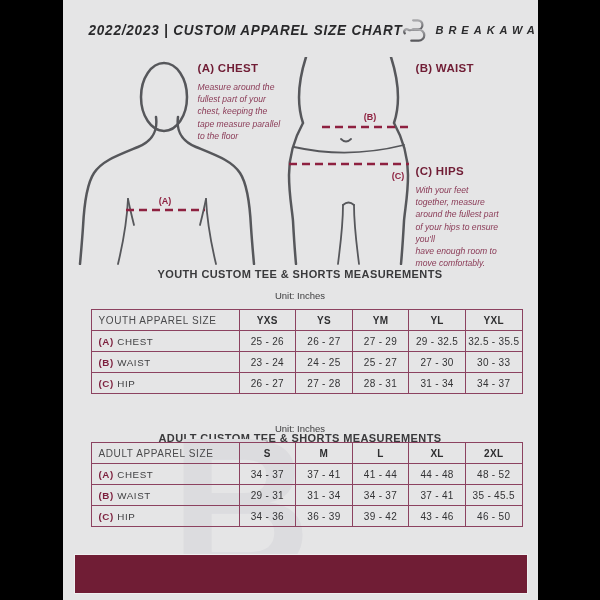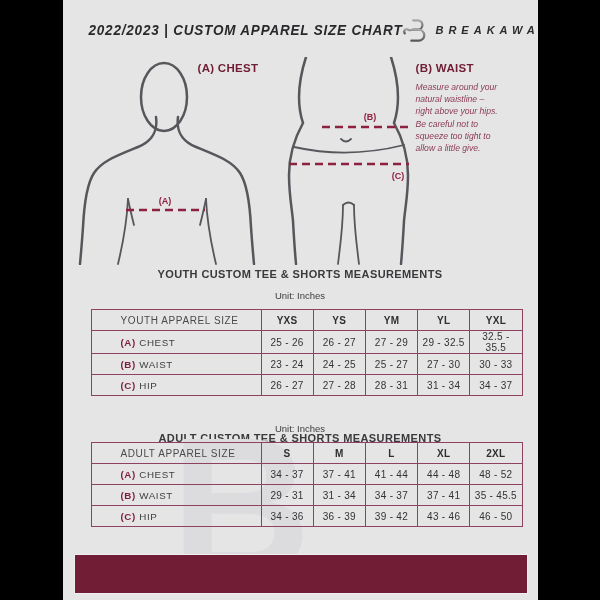--- a/index.html
+++ b/index.html
@@ -20,21 +20,21 @@
   .guide-b{font-style:italic;font-size:8.6px;line-height:1.42;color:#8a3a56;white-space:pre-line;margin:0;}
 
   
   .sec-title{position:absolute;left:0;right:0;text-align:center;font-weight:bold;font-size:11px;letter-spacing:.4px;color:#3a3a3c;}
   .sec-unit{position:absolute;left:0;right:0;text-align:center;font-size:9.5px;color:#3c3c3e;}
 
   
   table.size{position:absolute;left:28px;width:432px;border-collapse:collapse;table-layout:fixed;background:transparent;z-index:2;}
   table.size th,table.size td{border:1.2px solid #8c4260;height:20px;padding:0 2px;text-align:center;font-size:10px;color:#333335;letter-spacing:.3px;}
   table.size th{font-weight:bold;font-size:10px;color:#2f2f31;}
-  table.size .lbl{text-align:left;padding-left:29px;width:138px;letter-spacing:.6px;color:#4a4a4c;font-weight:normal;}
+  table.size .lbl{text-align:left;padding-left:7px;width:138px;letter-spacing:.6px;color:#4a4a4c;font-weight:normal;}
   table.size td.lbl{color:#3f3f41;font-size:9.8px;}
   table.size td.lbl b{color:#7c1f3d;font-weight:bold;}
 
   
   .wm{position:absolute;left:108px;top:408px;font-size:195px;line-height:1;font-weight:bold;color:#dcdcdf;z-index:1;user-select:none;}
 
   
   .footer-bar{position:absolute;left:11px;top:554px;width:452px;height:38px;background:#701d35;border:1px solid #efeff0;z-index:3;}
 
   .svg-label{font-family:"Liberation Sans",sans-serif;font-weight:bold;font-size:9px;fill:#8e2140;}
@@ -98,31 +98,38 @@
       </g>
       <path d="M 36 70 H 123" stroke="#8e2140" stroke-width="2.3" stroke-dasharray="8 5" fill="none"></path>
       <text class="svg-label" x="84" y="63" text-anchor="middle">(B)</text>
       <path d="M 3 107 H 123" stroke="#8e2140" stroke-width="2.3" stroke-dasharray="8 5" fill="none"></path>
       <text class="svg-label" x="112" y="122" text-anchor="middle">(C)</text>
     </svg>
   </div>
 
   <div class="guide-block" style="left:135px;top:62px;width:115px;">
     <p class="guide-h">(A) CHEST</p>
+    <p class="guide-b">Measure around the
+fullest part of your
+chest, keeping the
+tape measure parallel
+to the floor</p>
   </div>
   <div class="guide-block" style="left:353px;top:62px;width:120px;">
     <p class="guide-h">(B) WAIST</p>
-    <p class="guide-b">Measure around your
-natural waistline –
-right above your hips.
-Be careful not to
-squeeze too tight to
-allow a little give.</p>
   </div>
   <div class="guide-block" style="left:353px;top:165px;width:120px;">
+    <p class="guide-h">(C) HIPS</p>
+    <p class="guide-b">With your feet
+together, measure
+around the fullest part
+of your hips to ensure
+you'll
+have enough room to
+move comfortably.</p>
   </div>
 
   <div class="sec-title" style="top:268px;">YOUTH CUSTOM TEE &amp; SHORTS MEASUREMENTS</div>
   <div class="sec-unit" style="top:290px;">Unit: Inches</div>
   <table class="size" style="top:309px;">
       <thead>
         <tr>
           <th class="lbl">YOUTH APPAREL SIZE</th>
           <th>YXS</th>
           <th>YS</th>

